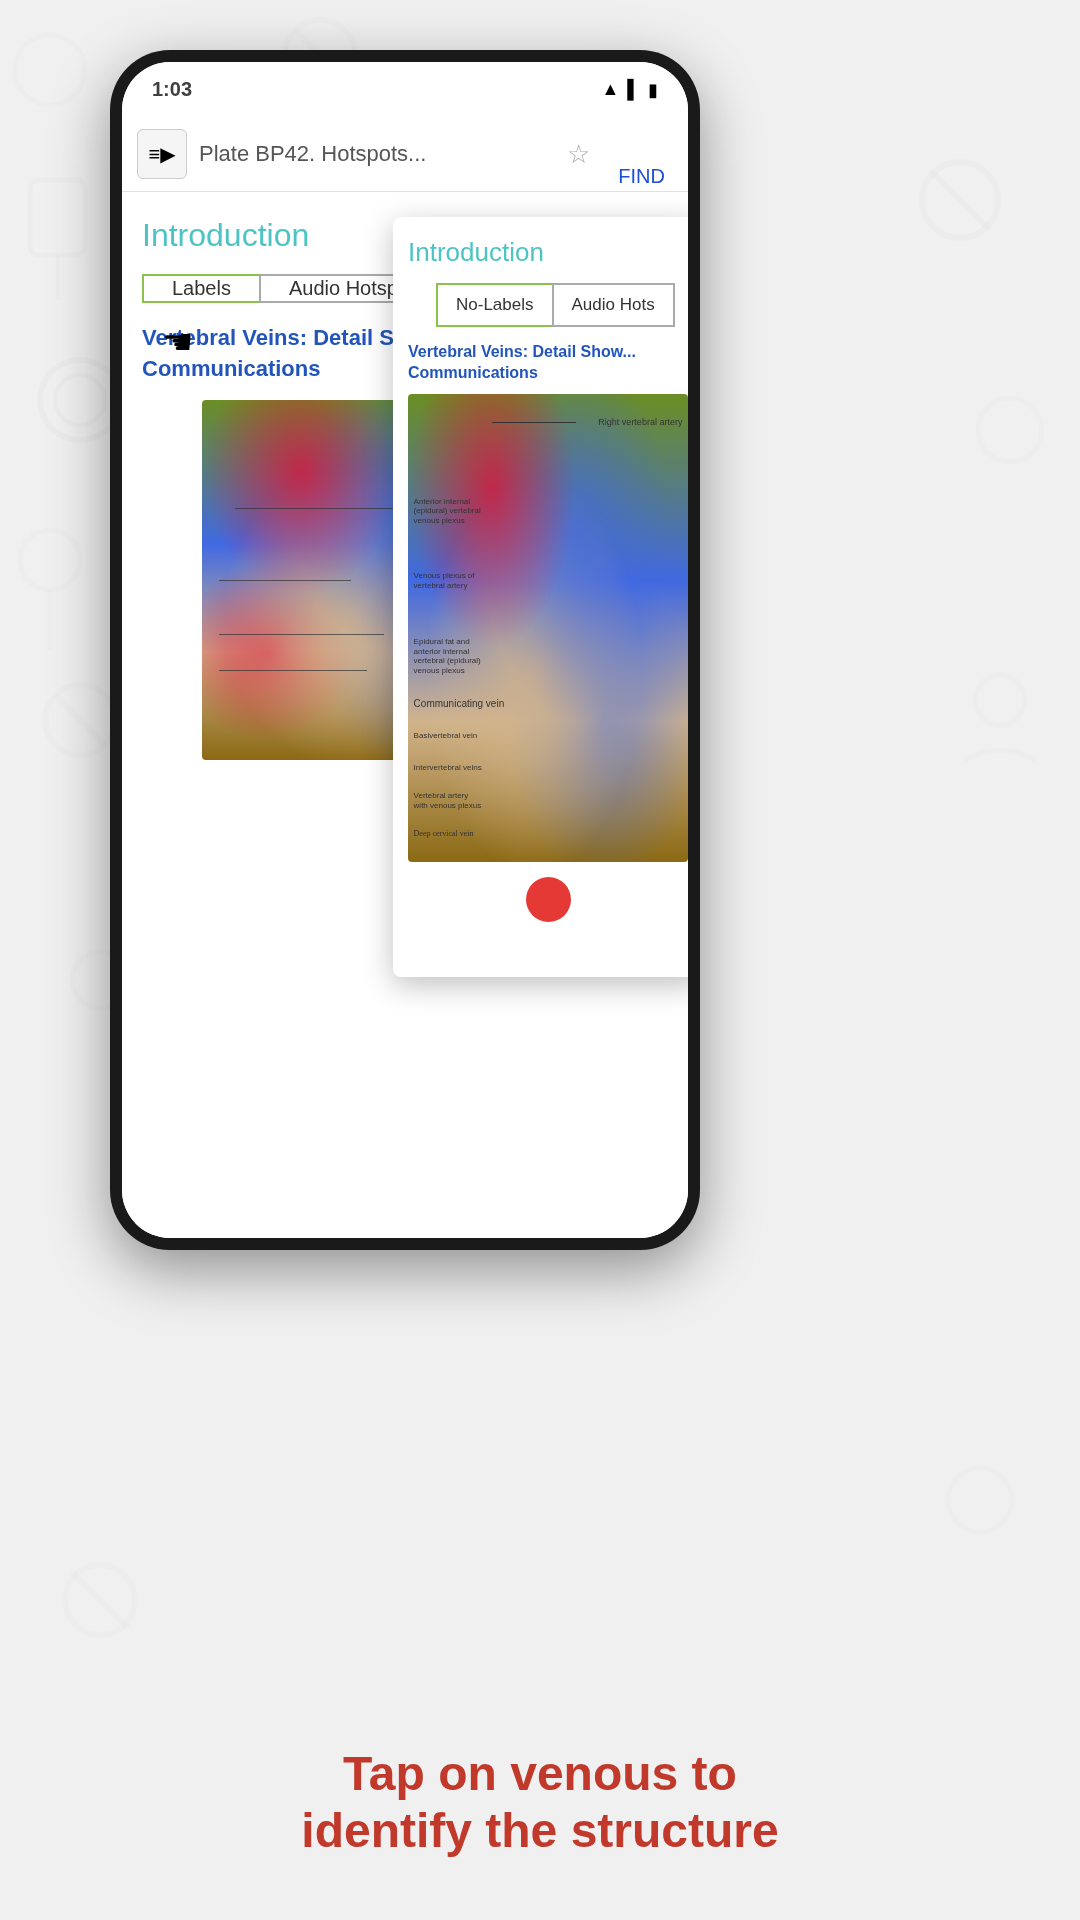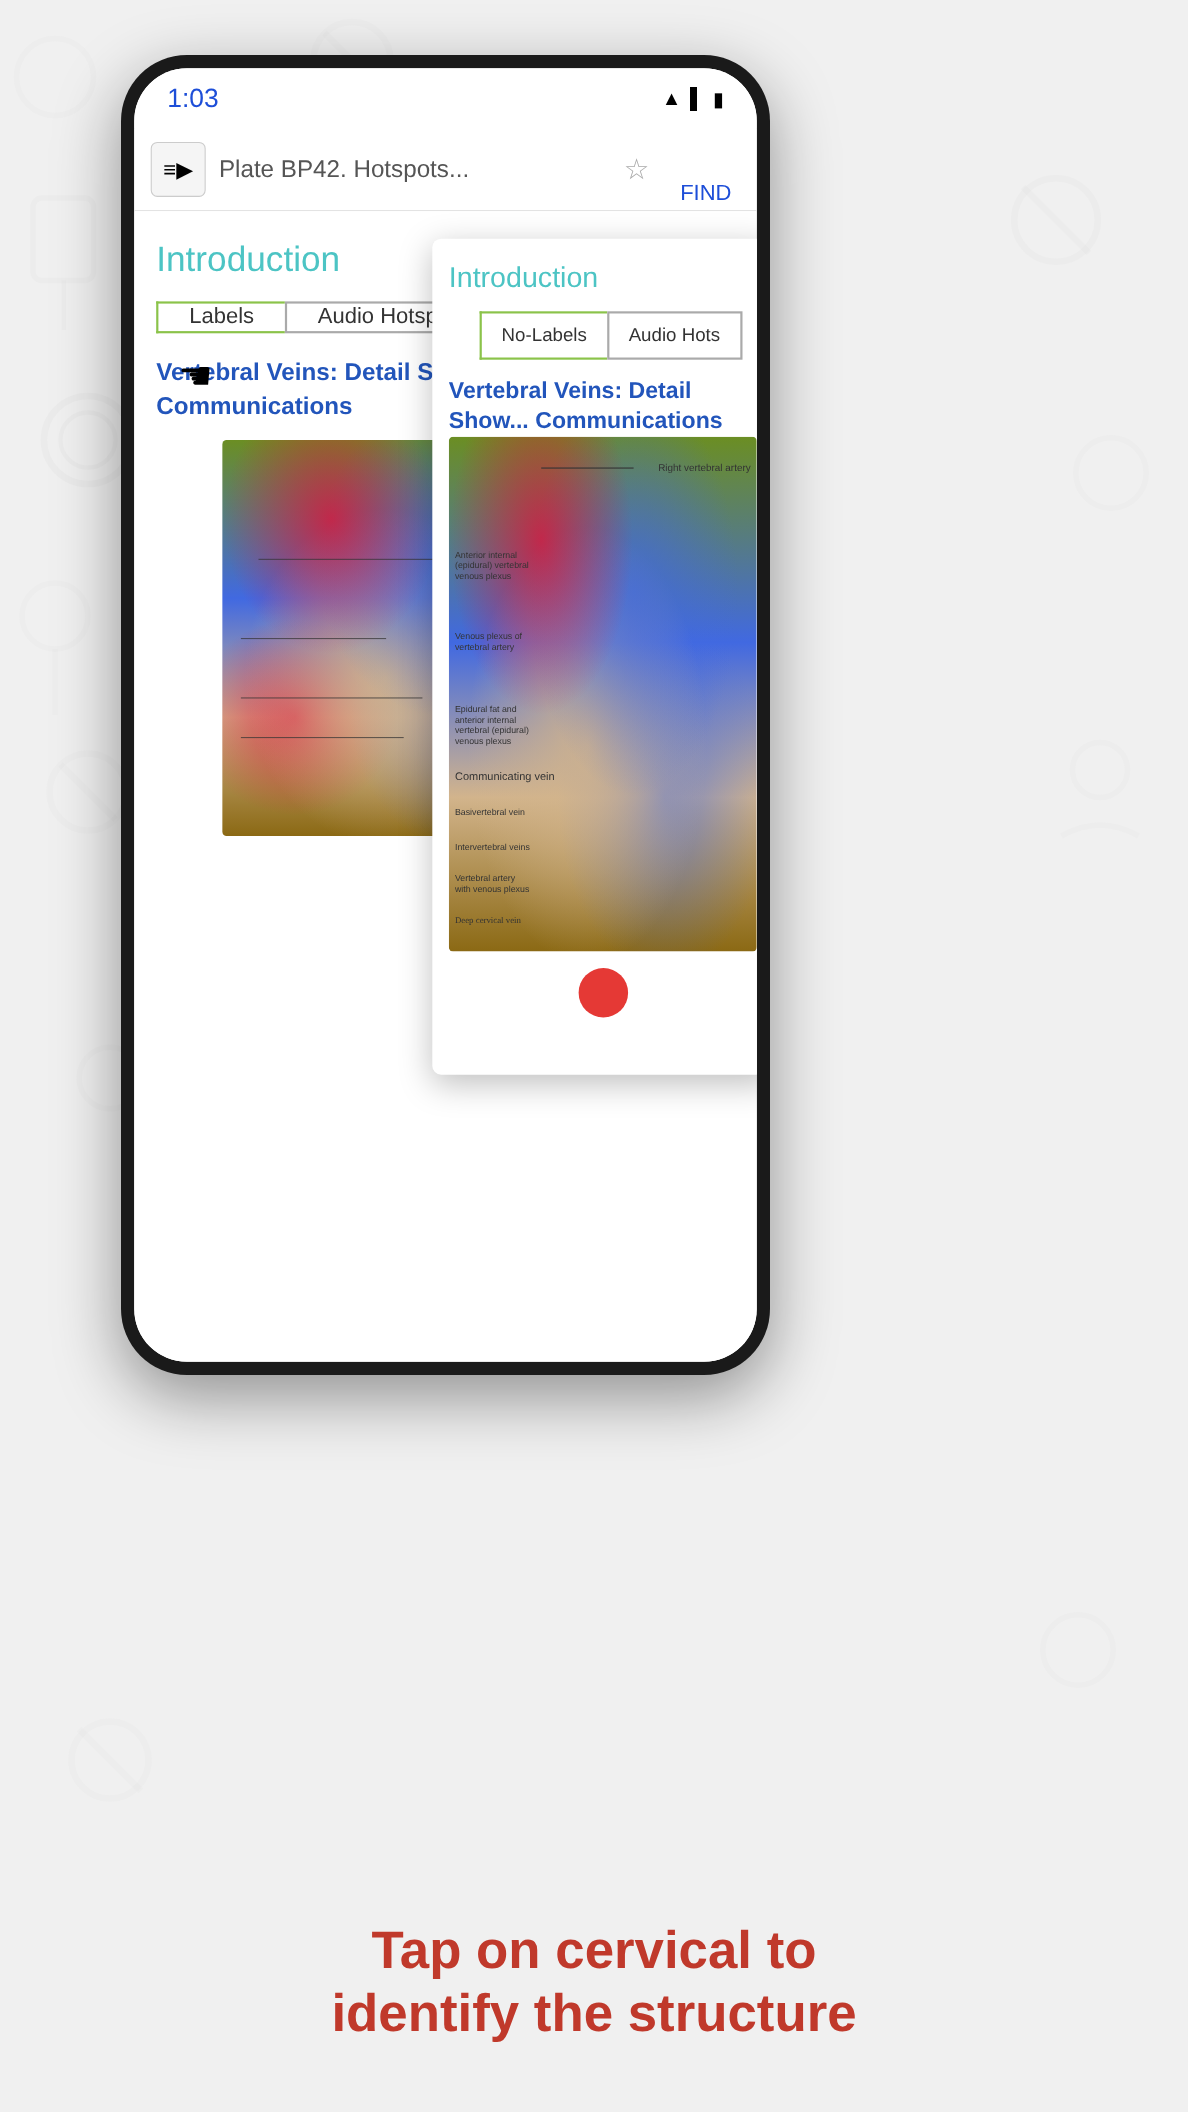--- a/index.html
+++ b/index.html
@@ -49,23 +49,23 @@
     .status-bar {
       background: #ffffff;
       height: 55px;
       display: flex;
       align-items: center;
       justify-content: space-between;
       padding: 0 30px;
     }
 
     .status-time {
-      font-size: 24px;
-      font-weight: normal;
-      color: #1d4ed8;
+      font-size: 20px;
+      font-weight: bold;
+      color: #404040;
     }
 
     .status-icons {
       display: flex;
       align-items: center;
       gap: 8px;
     }
 
     .status-icon {
       font-size: 18px;
@@ -239,24 +239,25 @@
     .popup-btn.active {
       border-color: #8bc34a;
     }
 
     .popup-btn:first-child {
       border-right: none;
       margin-left: 28px;
     }
 
     .popup-plate-title {
-      font-size: 21px;
+      font-size: 16px;
       color: #2255bb;
       font-weight: bold;
       line-height: 1.3;
+      margin-bottom: 10px;
     }
 
     .popup-image {
       width: 280px;
       height: 468px;
       position: relative;
       overflow: hidden;
       border-radius: 4px;
     }
 
@@ -411,15 +412,15 @@
 
       <div style="margin-top:15px;display:flex;justify-content:center;">
         <div style="width:45px;height:45px;background:#e53935;border-radius:50%;cursor:pointer;"></div>
       </div>
     </div>
 
   </div>
 </div>
 
 <div class="bottom-text">
-  <div class="bottom-text-content">Tap on cervical to</div>
+  <div class="bottom-text-content">Tap on venous to</div>
   <div class="bottom-text-content">identify the structure</div>
 </div>
 
 </body></html>

